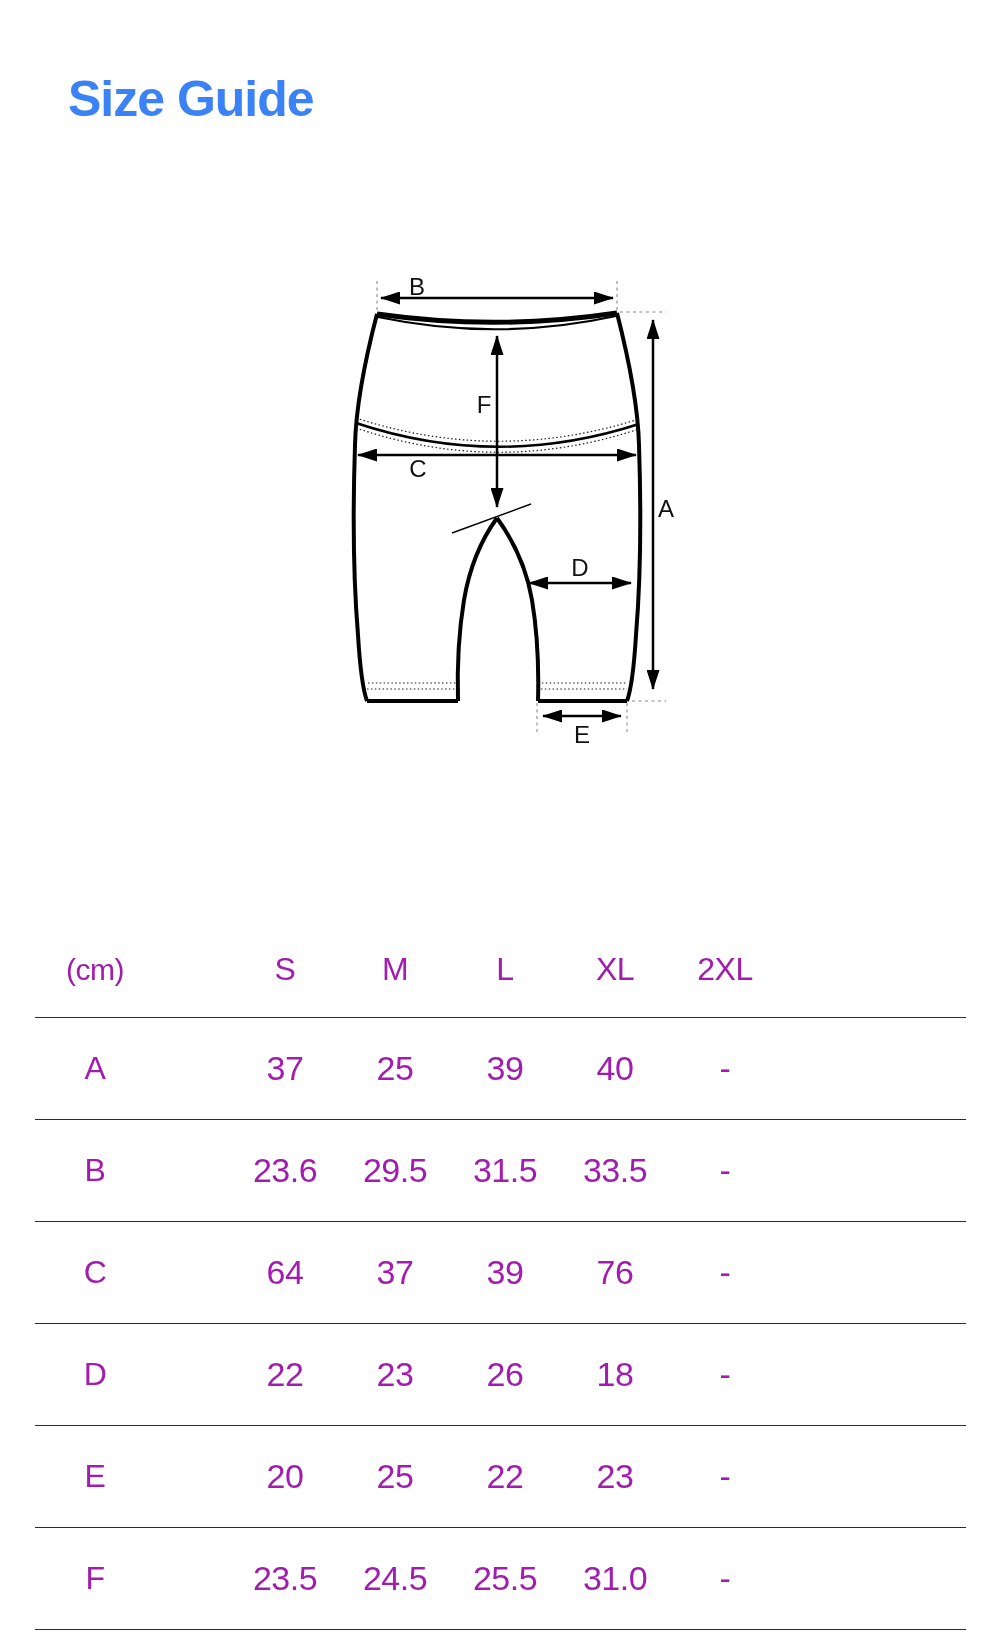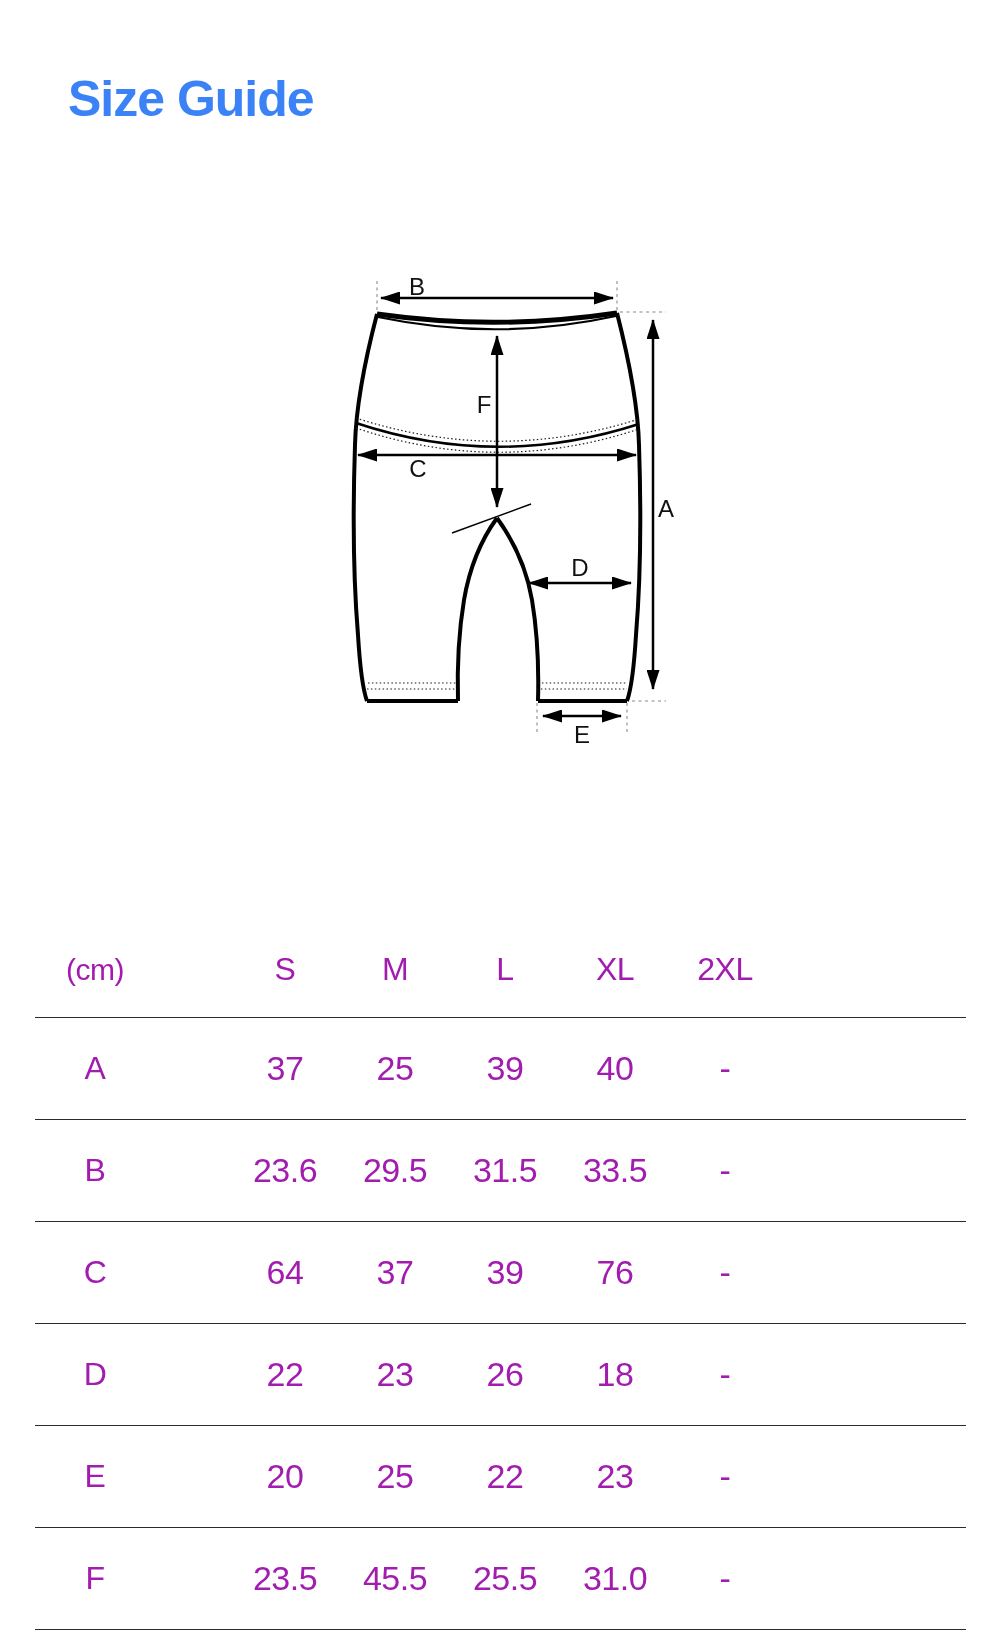--- a/index.html
+++ b/index.html
@@ -176,20 +176,20 @@
     <div class="td">22</div>
     <div class="td">23</div>
     <div class="td">-</div>
     <div class="td"></div>
   </div>
 
   <div class="tr">
     <div class="td rowlabel">F</div>
     <div class="td"></div>
     <div class="td">23.5</div>
-    <div class="td">45.5</div>
+    <div class="td">24.5</div>
     <div class="td">25.5</div>
     <div class="td">31.0</div>
     <div class="td">-</div>
     <div class="td"></div>
   </div>
 
 </div>
 
 </body></html>

